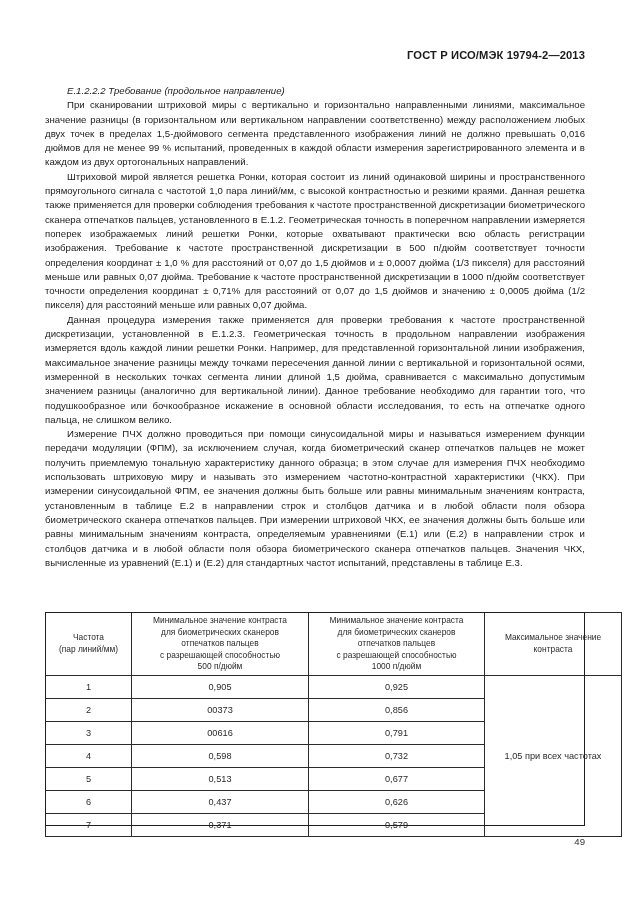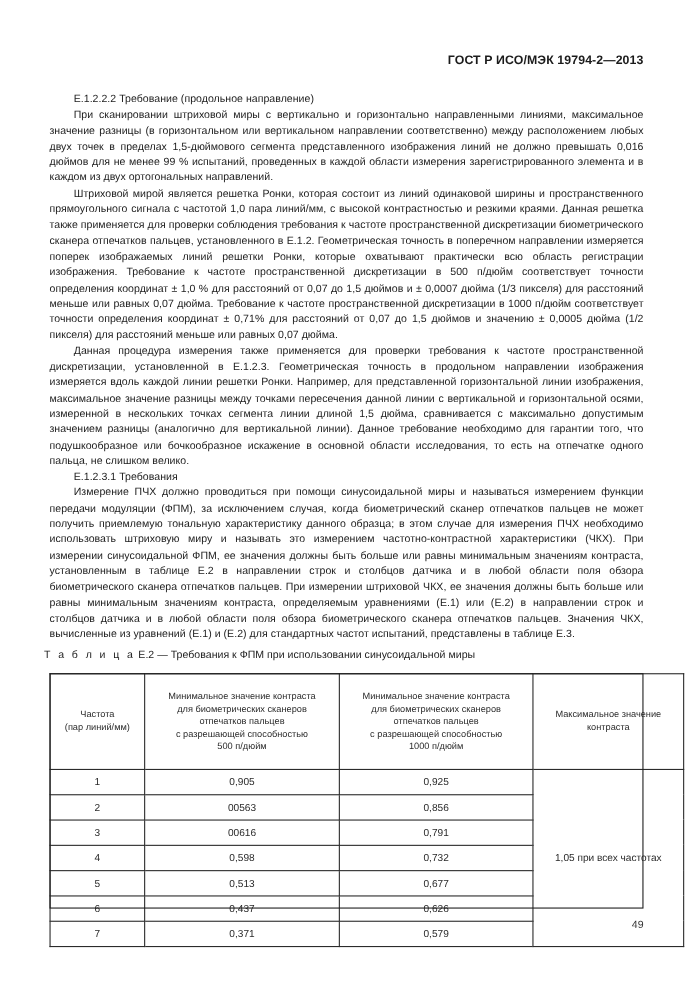--- a/index.html
+++ b/index.html
@@ -42,20 +42,21 @@
     line-height: 14.3px;
     text-align: justify;
     text-justify: inter-word;
     letter-spacing: 0.03px;
   }
   p.indent {
     text-indent: 22px;
   }
   p.clause {
     text-indent: 22px;
+    font-style: italic;
   }
   p.clause-bold {
     text-indent: 24px;
     font-weight: bold;
   }
   .table-caption {
     position: absolute;
     left: 40px;
     top: 590px;
     font-size: 9.6px;
@@ -79,21 +80,21 @@
     text-align: center;
     vertical-align: middle;
     padding: 0;
     color: #2a2a2a;
   }
   table.req thead td {
     height: 56px;
     line-height: 11.6px;
     font-size: 8.4px;
     border-bottom-width: 1.4px;
-    padding: 14px 4px;
+    padding: 2px 4px;
   }
   table.req tbody td {
     height: 22px;
     font-size: 9.2px;
   }
   table.req td.c1 { width: 77px; }
   table.req td.c2 { width: 168px; }
   table.req td.c3 { width: 167px; }
   table.req td.c4 { width: 128px; }
   .outer-frame {
@@ -126,31 +127,27 @@
     <p class="clause">Е.1.2.2.2 Требование (продольное направление)</p>
 
     <p class="indent">При сканировании штриховой миры с вертикально и горизонтально направленными линиями, максимальное значение разницы (в горизонтальном или вертикальном направлении соответственно) между расположением любых двух точек в пределах 1,5-дюймового сегмента представленного изображения линий не должно превышать 0,016 дюймов для не менее 99 % испытаний, проведенных в каждой области измерения зарегистрированного элемента и в каждом из двух ортогональных направлений.</p>
 
 
     <p class="indent">Штриховой мирой является решетка Ронки, которая состоит из линий одинаковой ширины и пространственного прямоугольного сигнала с частотой 1,0 пара линий/мм, с высокой контрастностью и резкими краями. Данная решетка также применяется для проверки соблюдения требования к частоте пространственной дискретизации биометрического сканера отпечатков пальцев, установленного в Е.1.2. Геометрическая точность в поперечном направлении измеряется поперек изображаемых линий решетки Ронки, которые охватывают практически всю область регистрации изображения. Требование к частоте пространственной дискретизации в 500 п/дюйм соответствует точности определения координат ± 1,0 % для расстояний от 0,07 до 1,5 дюймов и ± 0,0007 дюйма (1/3 пикселя) для расстояний меньше или равных 0,07 дюйма. Требование к частоте пространственной дискретизации в 1000 п/дюйм соответствует точности определения координат ± 0,71% для расстояний от 0,07 до 1,5 дюймов и значению ± 0,0005 дюйма (1/2 пикселя) для расстояний меньше или равных 0,07 дюйма.</p>
 
     <p class="indent">Данная процедура измерения также применяется для проверки требования к частоте пространственной дискретизации, установленной в Е.1.2.3. Геометрическая точность в продольном направлении изображения измеряется вдоль каждой линии решетки Ронки. Например, для представленной горизонтальной линии изображения, максимальное значение разницы между точками пересечения данной линии с вертикальной и горизонтальной осями, измеренной в нескольких точках сегмента линии длиной 1,5 дюйма, сравнивается с максимально допустимым значением разницы (аналогично для вертикальной линии). Данное требование необходимо для гарантии того, что подушкообразное или бочкообразное искажение в основной области исследования, то есть на отпечатке одного пальца, не слишком велико.</p>
 
 
-    <p class="clause">Е.1.2.3.1 Требования</p>
 
     <p class="indent">Измерение ПЧХ должно проводиться при помощи синусоидальной миры и называться измерением функции передачи модуляции (ФПМ), за исключением случая, когда биометрический сканер  отпечатков пальцев не может получить приемлемую тональную характеристику данного образца; в этом случае для измерения ПЧХ необходимо использовать штриховую миру и называть это измерением частотно-контрастной характеристики (ЧКХ). При измерении синусоидальной ФПМ, ее значения должны быть больше или равны минимальным значениям контраста, установленным в таблице Е.2 в направлении строк и столбцов датчика и в любой области поля обзора биометрического сканера отпечатков пальцев. При измерении штриховой ЧКХ, ее значения должны быть больше или равны минимальным значениям контраста, определяемым уравнениями (Е.1) или (Е.2) в направлении строк и столбцов датчика и в любой области поля обзора биометрического сканера отпечатков пальцев. Значения ЧКХ, вычисленные из уравнений (Е.1) и (Е.2) для стандартных частот испытаний, представлены в таблице Е.3.</p>
 
 
 
   </div>
 
-  <div class="table-caption">
-    <span class="sp-wide">Т а б л и ц а</span><span>&nbsp;</span><span>Е.2</span><span>&nbsp;</span><span>— Требования к ФПМ при использовании синусоидальной миры</span>
-  </div>
 
   <table class="req">
     <thead>
       <tr>
         <td class="c1">
           <div>Частота</div>
           <div>(пар линий/мм)</div>
         </td>
         <td class="c2">
           <div>Минимальное значение контраста</div>
@@ -174,21 +171,21 @@
     </thead>
     <tbody>
       <tr>
         <td class="c1">1</td>
         <td class="c2">0,905</td>
         <td class="c3">0,925</td>
         <td class="c4" rowspan="7">1,05 при всех частотах</td>
       </tr>
       <tr>
         <td class="c1">2</td>
-        <td class="c2">00563</td>
+        <td class="c2">00373</td>
         <td class="c3">0,856</td>
       </tr>
       <tr>
         <td class="c1">3</td>
         <td class="c2">00616</td>
         <td class="c3">0,791</td>
       </tr>
       <tr>
         <td class="c1">4</td>
         <td class="c2">0,598</td>

